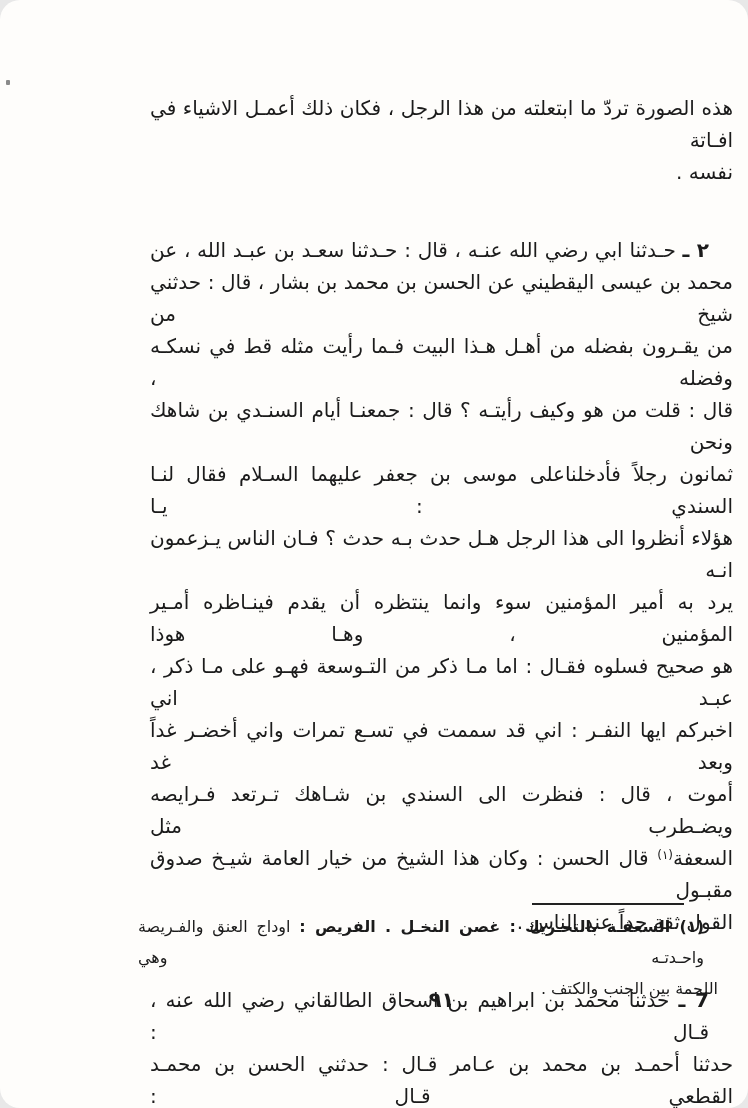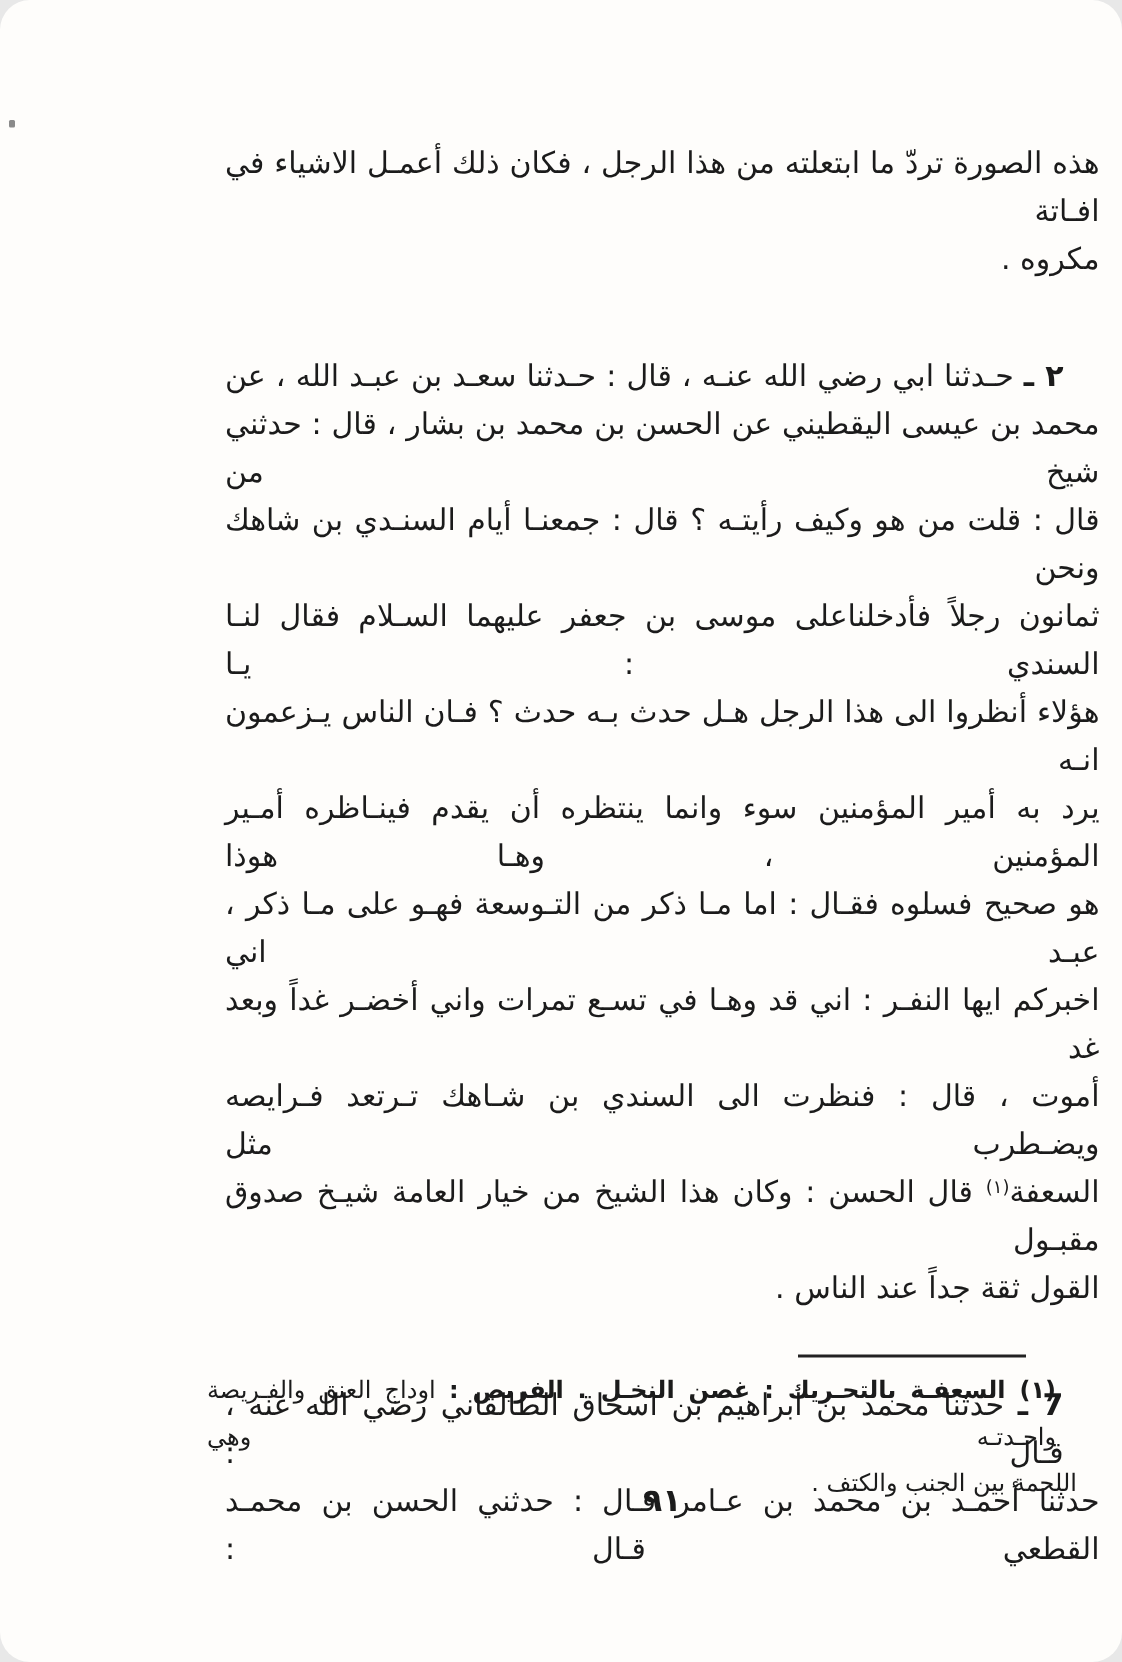--- a/index.html
+++ b/index.html
@@ -71,30 +71,31 @@
 </head>
 <body>
 
 <div class="page">
 
   <div class="scan-dot"></div>
 
   <main class="text-block">
 
     <p class="line">هذه الصورة تردّ ما ابتعلته من هذا الرجل ، فكان ذلك أعمـل الاشياء في افـاتة</p>
-    <p class="line para-end">مكروه .</p>
+    <p class="line para-end">نفسه .</p>
 
     <p class="line para-gap indent"><span class="hadith-num">٢ ـ</span><span> حـدثنا ابي رضي الله عنـه ، قال : حـدثنا سعـد بن عبـد الله ، عن</span></p>
     <p class="line">محمد بن عيسى اليقطيني عن الحسن بن محمد بن بشار ، قال : حدثني شيخ من</p>
+    <p class="line">من يقـرون بفضله من أهـل هـذا البيت فـما رأيت مثله قط في نسكـه وفضله ،</p>
     <p class="line">قال : قلت من هو وكيف رأيتـه ؟ قال : جمعنـا أيام السنـدي بن شاهك ونحن</p>
     <p class="line">ثمانون رجلاً فأدخلناعلى موسى بن جعفر عليهما السـلام فقال لنـا السندي : يـا</p>
     <p class="line">هؤلاء أنظروا الى هذا الرجل هـل حدث بـه حدث ؟ فـان الناس يـزعمون انـه</p>
     <p class="line">يرد به أمير المؤمنين سوء وانما ينتظره أن يقدم فينـاظره أمـير المؤمنين ، وهـا هوذا</p>
     <p class="line">هو صحيح فسلوه فقـال : اما مـا ذكر من التـوسعة فهـو على مـا ذكر ، عبـد اني</p>
-    <p class="line">اخبركم ايها النفـر : اني قد وهـا في تسـع تمرات واني أخضـر  غداً وبعد غد</p>
+    <p class="line">اخبركم ايها النفـر : اني قد سممت في تسـع تمرات واني أخضـر  غداً وبعد غد</p>
     <p class="line">أموت ، قال : فنظرت الى السندي بن شـاهك تـرتعد فـرايصه ويضـطرب مثل</p>
     <p class="line"><span>السعفة</span><sup class="fn-ref">(١)</sup><span> قال الحسن : وكان هذا الشيخ من خيار العامة شيـخ صدوق مقبـول</span></p>
     <p class="line para-end">القول ثقة جداً عند الناس .</p>
 
     <p class="line para-gap indent"><span class="hadith-num">7 ـ</span><span> حدثنا محمد بن ابراهيم بن اسحاق الطالقاني رضي الله عنه ، قـال :</span></p>
     <p class="line">حدثنا أحمـد بن محمد بن عـامر قـال : حدثني الحسن بن محمـد القطعي قـال :</p>
 
   </main>
 
   <div class="footnote-rule"></div>

